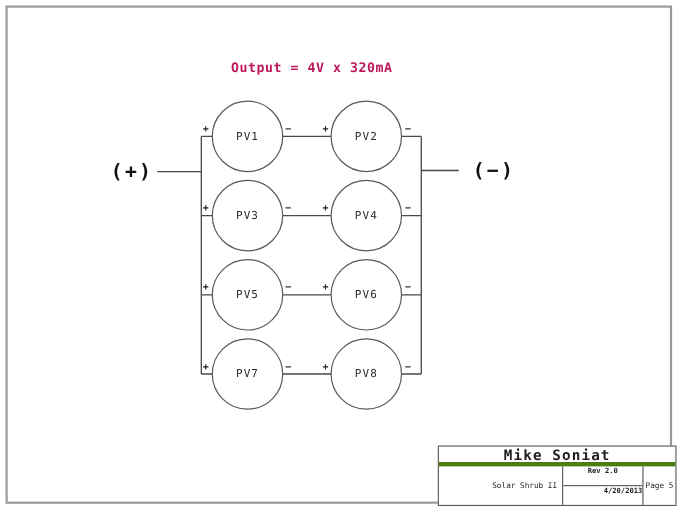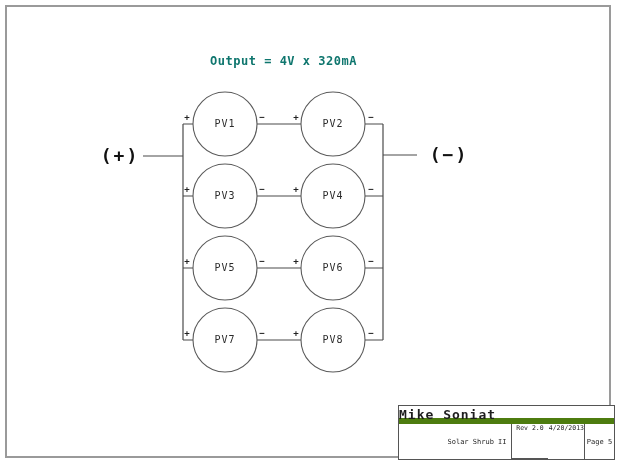--- a/index.html
+++ b/index.html
@@ -10,21 +10,21 @@
   .frame{
     position:absolute;left:5px;top:5px;width:606px;height:453px;
     border:2px solid #9a9a9a;box-sizing:border-box;pointer-events:none;
   }
   .drawing-title{
     position:absolute;left:30px;top:33px;width:515px;text-align:center;
     font-size:11px;letter-spacing:0.5px;color:#2b2b2b;white-space:pre;
   }
   .drawing-subtitle{
     position:absolute;left:30px;top:54px;width:507px;text-align:center;
-    font-size:12px;font-weight:bold;letter-spacing:0.5px;color:#0f766e;white-space:pre;
+    font-size:12px;font-weight:bold;letter-spacing:0.5px;color:#be185d;white-space:pre;
   }
   svg.schematic{position:absolute;left:0;top:0;}
   .wire{stroke:#4a4a4a;stroke-width:1.2;fill:none;}
   .cell-circle{fill:#ffffff;stroke:#5a5a5a;stroke-width:1.1;}
   text.cell-label{
     font-family:"DejaVu Sans Mono",monospace;font-size:10px;fill:#2b2b2b;
     text-anchor:middle;letter-spacing:1px;
   }
   text.term-label{
     font-family:"DejaVu Sans Mono",monospace;font-size:9px;font-weight:bold;
@@ -33,36 +33,36 @@
   text.lead-label{
     font-family:"DejaVu Sans Mono",monospace;font-size:18px;font-weight:bold;
     fill:#111;text-anchor:middle;letter-spacing:2px;
   }
   .title-block{
     position:absolute;left:398px;top:405px;width:217px;height:55px;
     border:1px solid #555;box-sizing:border-box;background:#fff;
     display:flex;flex-direction:column;
   }
   .tb-row1{
-    height:18px;line-height:18px;text-align:left;border-bottom:6px solid #4d7c0f;
+    height:18px;line-height:18px;text-align:center;border-bottom:4px solid #4d7c0f;
     font-size:13px;font-weight:600;letter-spacing:1px;box-sizing:border-box;
   }
   .tb-row2{
     height:17px;line-height:16px;text-align:center;border-bottom:1px solid #555;
     font-size:10px;font-weight:bold;letter-spacing:1px;box-sizing:border-box;
   }
   .tb-row3{flex:1;display:flex;box-sizing:border-box;}
   .tb-cell-project{
     width:69px;border-right:1px solid #555;box-sizing:border-box;
     font-size:7px;display:flex;align-items:center;justify-content:center;
     white-space:nowrap;overflow:hidden;margin-left:44px;
   }
   .tb-cell-rev{
     width:73px;border-right:1px solid #555;box-sizing:border-box;
-    display:flex;
+    display:flex;flex-direction:column;font-weight:bold;
   }
   .tb-rev-line{
     flex:1;font-size:6.5px;text-align:center;line-height:9px;
     border-bottom:1px solid #555;box-sizing:border-box;white-space:nowrap;overflow:hidden;
   }
   .tb-date-line{
     flex:1;font-size:6.5px;text-align:right;line-height:9px;
     box-sizing:border-box;white-space:nowrap;overflow:hidden;
   }
   .tb-cell-page{

